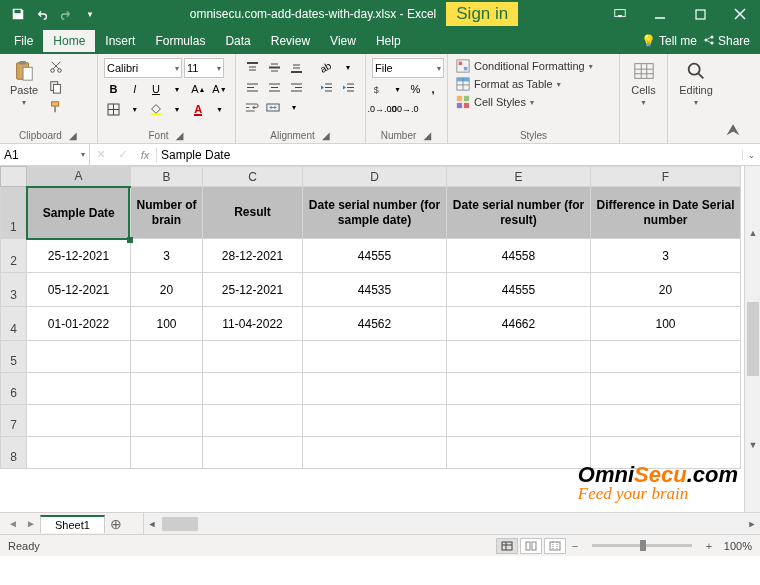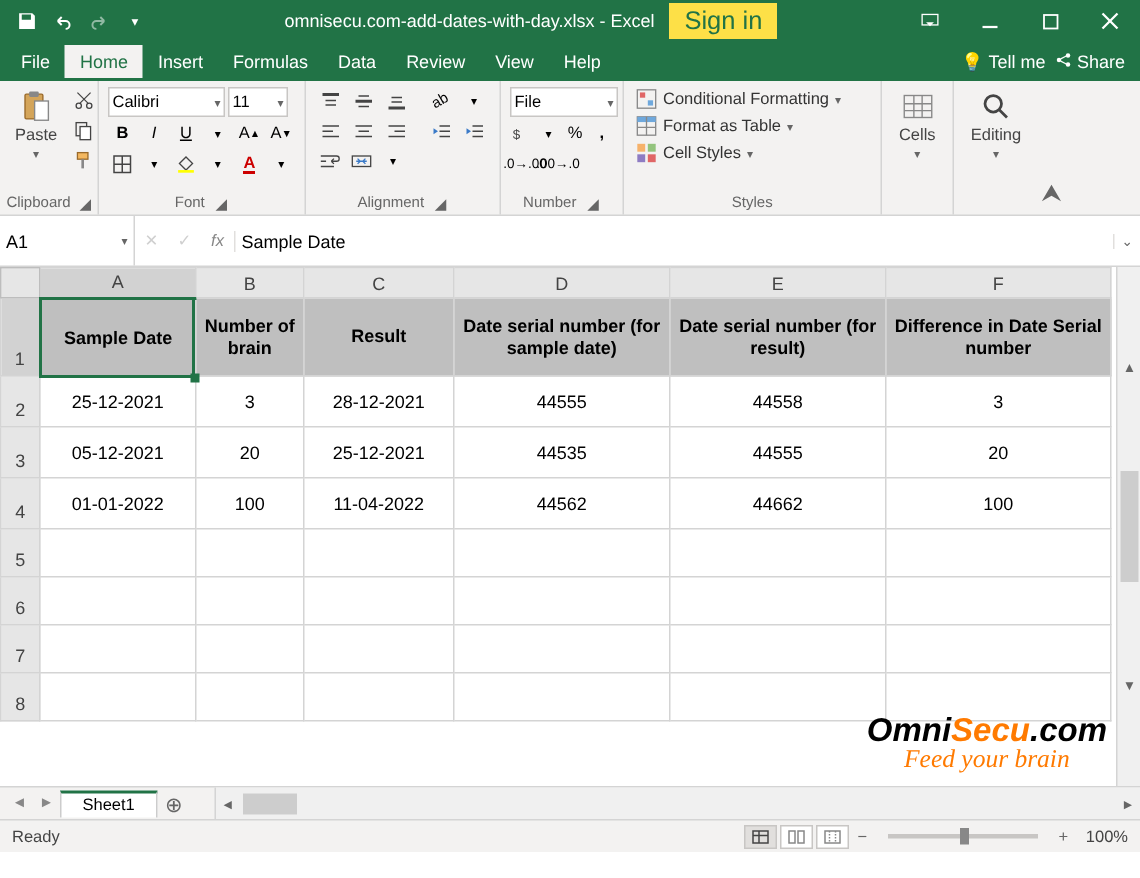--- a/index.html
+++ b/index.html
@@ -31,21 +31,21 @@
 .big-btn svg, .big-btn .icon-box { width: 22px; height: 22px; }
 .col-stack { display: flex; flex-direction: column; gap: 2px; padding-top: 2px; }
 .row-stack { display: flex; gap: 2px; align-items: center; }
 .small-btn { width: 20px; height: 18px; display: inline-flex; align-items: center; justify-content: center; font-size: 11px; cursor: pointer; }
 .combo { background: #fff; border: 1px solid #c8c6c4; height: 20px; font-size: 11px; padding: 0 2px; display: flex; align-items: center; justify-content: space-between; cursor: pointer; }
 .combo .arrow { font-size: 8px; color: #666; padding-left: 4px; }
 .styles-item { display: flex; align-items: center; gap: 4px; font-size: 11px; color: #333; padding: 1px 2px; cursor: pointer; white-space: nowrap; }
 .styles-item svg { width: 14px; height: 14px; }
 
 
-.formula-row { height: 34px; display: flex; align-items: stretch; border-bottom: 1px solid #d4d4d4; background: #fff; }
+.formula-row { height: 22px; display: flex; align-items: stretch; border-bottom: 1px solid #d4d4d4; background: #fff; }
 .name-box { width: 90px; border-right: 1px solid #d4d4d4; display: flex; align-items: center; padding: 0 4px; font-size: 12px; }
 .name-box input { border: none; width: 60px; font-size: 12px; outline: none; }
 .name-box .arrow { font-size: 8px; color: #666; margin-left: auto; cursor: pointer; }
 .fx-row { display: flex; align-items: center; flex: 1; }
 .fx-btn { width: 22px; display: flex; align-items: center; justify-content: center; color: #888; font-size: 11px; cursor: pointer; }
 .formula-bar { flex: 1; border-left: 1px solid #e1dfdd; padding: 0 4px; font-size: 12px; display: flex; align-items: center; }
 .formula-bar-expand { width: 18px; border-left: 1px solid #e1dfdd; display: flex; align-items: center; justify-content: center; cursor: pointer; }
 
 
 .sheet-area { position: relative; background: #fff; height: 346px; overflow: hidden; }
@@ -56,21 +56,21 @@
 table.grid th.col-h.active { background: #d2d2d2; border-bottom: 2px solid #217346; }
 table.grid th.row-h { background: #e6e6e6; width: 26px; text-align: center; color: #444; font-weight: normal; vertical-align: bottom; padding-bottom: 4px; }
 table.grid th.row-h.active { background: #d2d2d2; border-right: 2px solid #217346; }
 .hdr-row td { background: #bfbfbf; font-weight: bold; text-align: center; padding: 6px 4px; border: 1px solid #000; line-height: 1.2; }
 .data-row td { text-align: center; padding: 0 4px; border: 1px solid #000; height: 34px; vertical-align: middle; }
 .empty-row td { height: 32px; border: 1px solid #d4d4d4; }
 .selected-cell { position: absolute; border: 2px solid #217346; pointer-events: none; }
 .fill-handle { position: absolute; width: 6px; height: 6px; background: #217346; pointer-events: none; }
 
 
-.watermark { position: absolute; right: 22px; top: 296px; text-align: center; }
+.watermark { position: absolute; right: 22px; top: 296px; text-align: left; }
 .watermark .brand { font-size: 22px; font-weight: bold; font-style: italic; }
 .watermark .brand .omni { color: #000; }
 .watermark .brand .secu { color: #ff7a00; }
 .watermark .brand .com { color: #000; }
 .watermark .tag { font-family: "Comic Sans MS", cursive; color: #ff7a00; font-size: 17px; font-style: italic; margin-top: -4px; }
 
 
 .hscroll-row { height: 22px; background: #f3f2f1; border-top: 1px solid #d4d4d4; display: flex; align-items: stretch; }
 .sheet-tabs { display: flex; align-items: center; gap: 0; padding-left: 4px; }
 .tab-nav { width: 18px; display: flex; align-items: center; justify-content: center; color: #888; font-size: 10px; cursor: pointer; }
@@ -168,21 +168,21 @@
             <line x1="5.5" y1="9" x2="10.5" y2="11.5" stroke="#fff"></line>
           </svg>
       </span>
       <span>Share</span>
     </div>
   </div>
 </div>
 
 <div class="ribbon">
 
-  <div class="ribbon-group" style="width:66px">
+  <div class="ribbon-group" style="width:98px">
     <div class="rg-body">
       <div class="big-btn">
         <svg viewBox="0 0 24 24" width="26" height="26">
             <rect x="4" y="3" width="13" height="18" rx="1" fill="#d4a55a" stroke="#9a6a2a"></rect>
             <rect x="7" y="1" width="7" height="4" rx="1" fill="#888"></rect>
             <rect x="11" y="8" width="10" height="14" fill="#fff" stroke="#888"></rect>
           </svg>
         <span>Paste</span>
         <span style="font-size:8px;color:#666">▾</span>
       </div>

